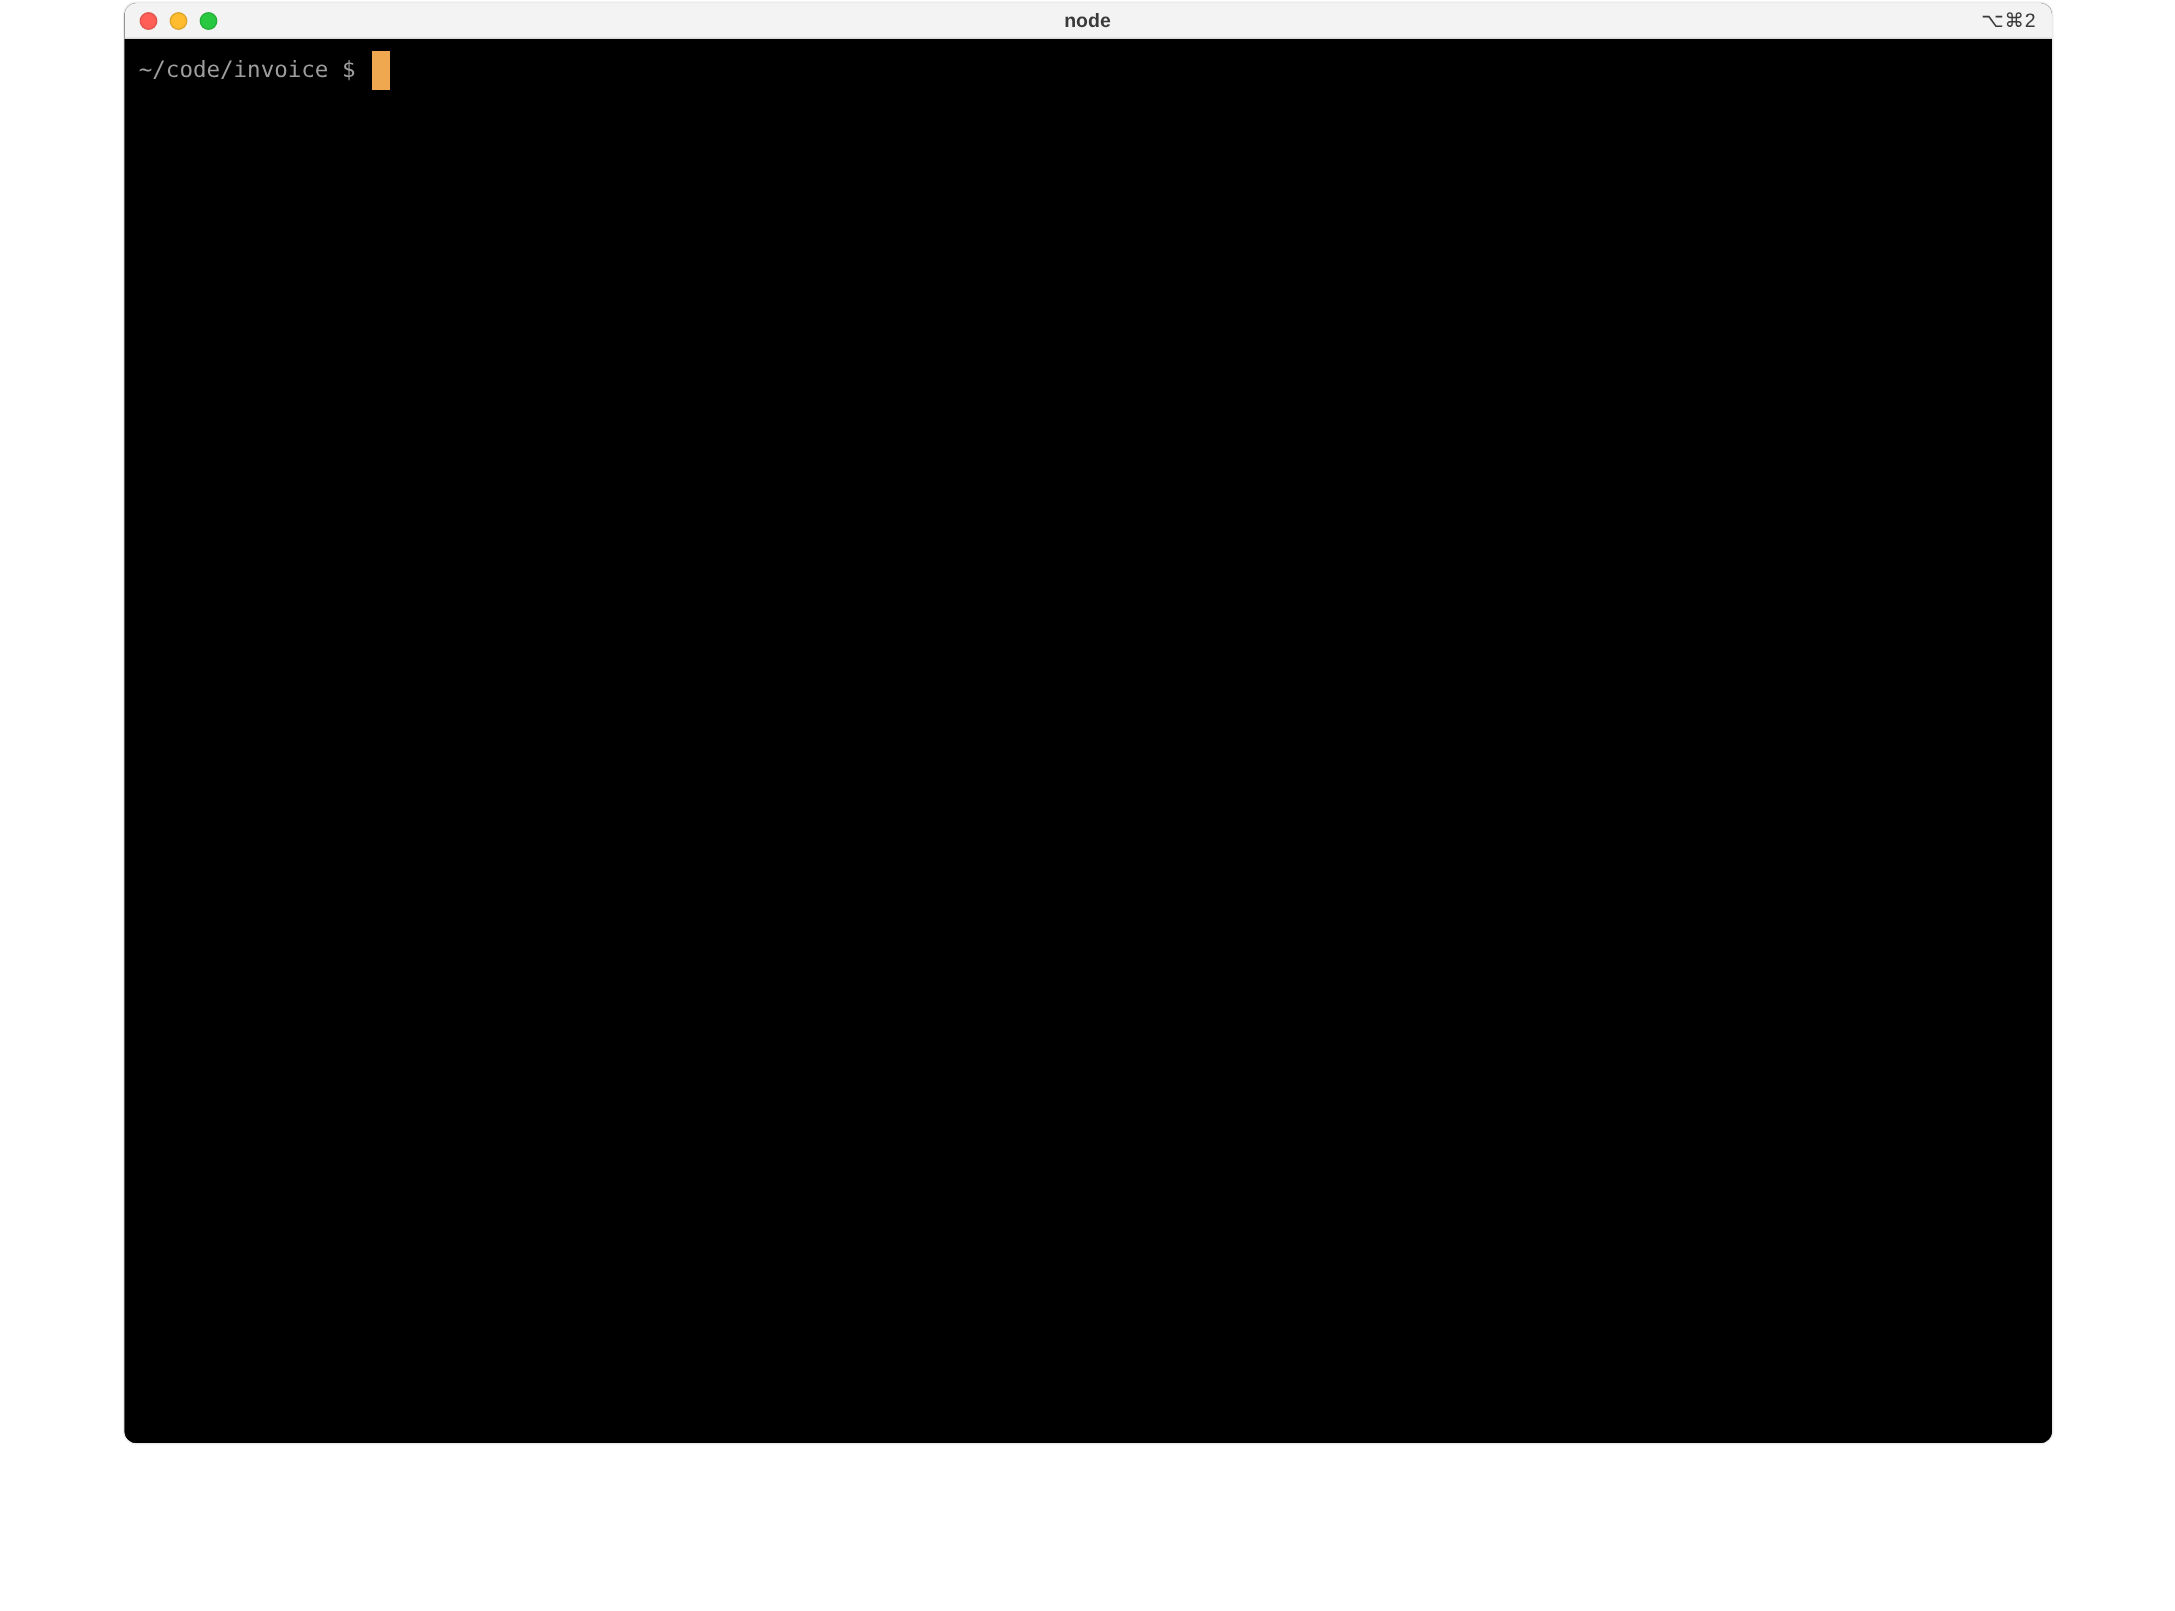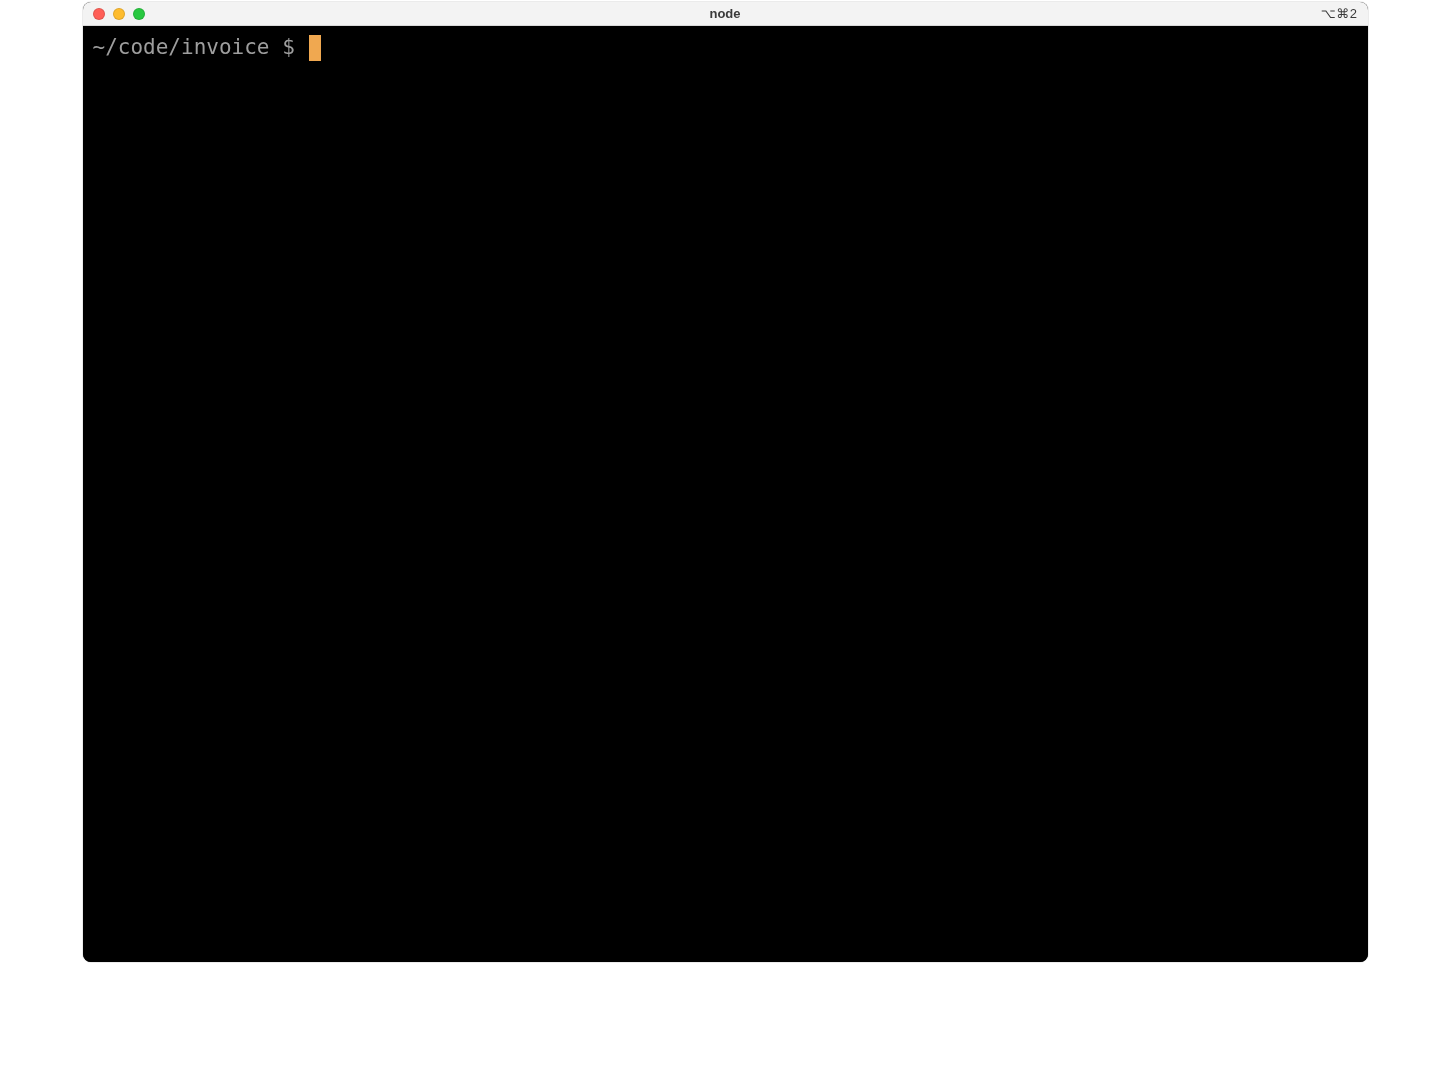--- a/index.html
+++ b/index.html
@@ -67,21 +67,21 @@
       font-size: 13px;
       color: #3a3a3a;
       font-weight: 500;
       letter-spacing: 0.5px;
     }
     .terminal-body {
       flex: 1;
       background: #000000;
       padding: 8px 10px;
       font-family: "Menlo", "Monaco", "Consolas", monospace;
-      font-size: 21px;
+      font-size: 15px;
       line-height: 1.3;
       color: #c0c0c0;
     }
     .prompt-line {
       display: flex;
       align-items: center;
       white-space: pre;
     }
     .prompt-text {
       color: #9e9e9e;

